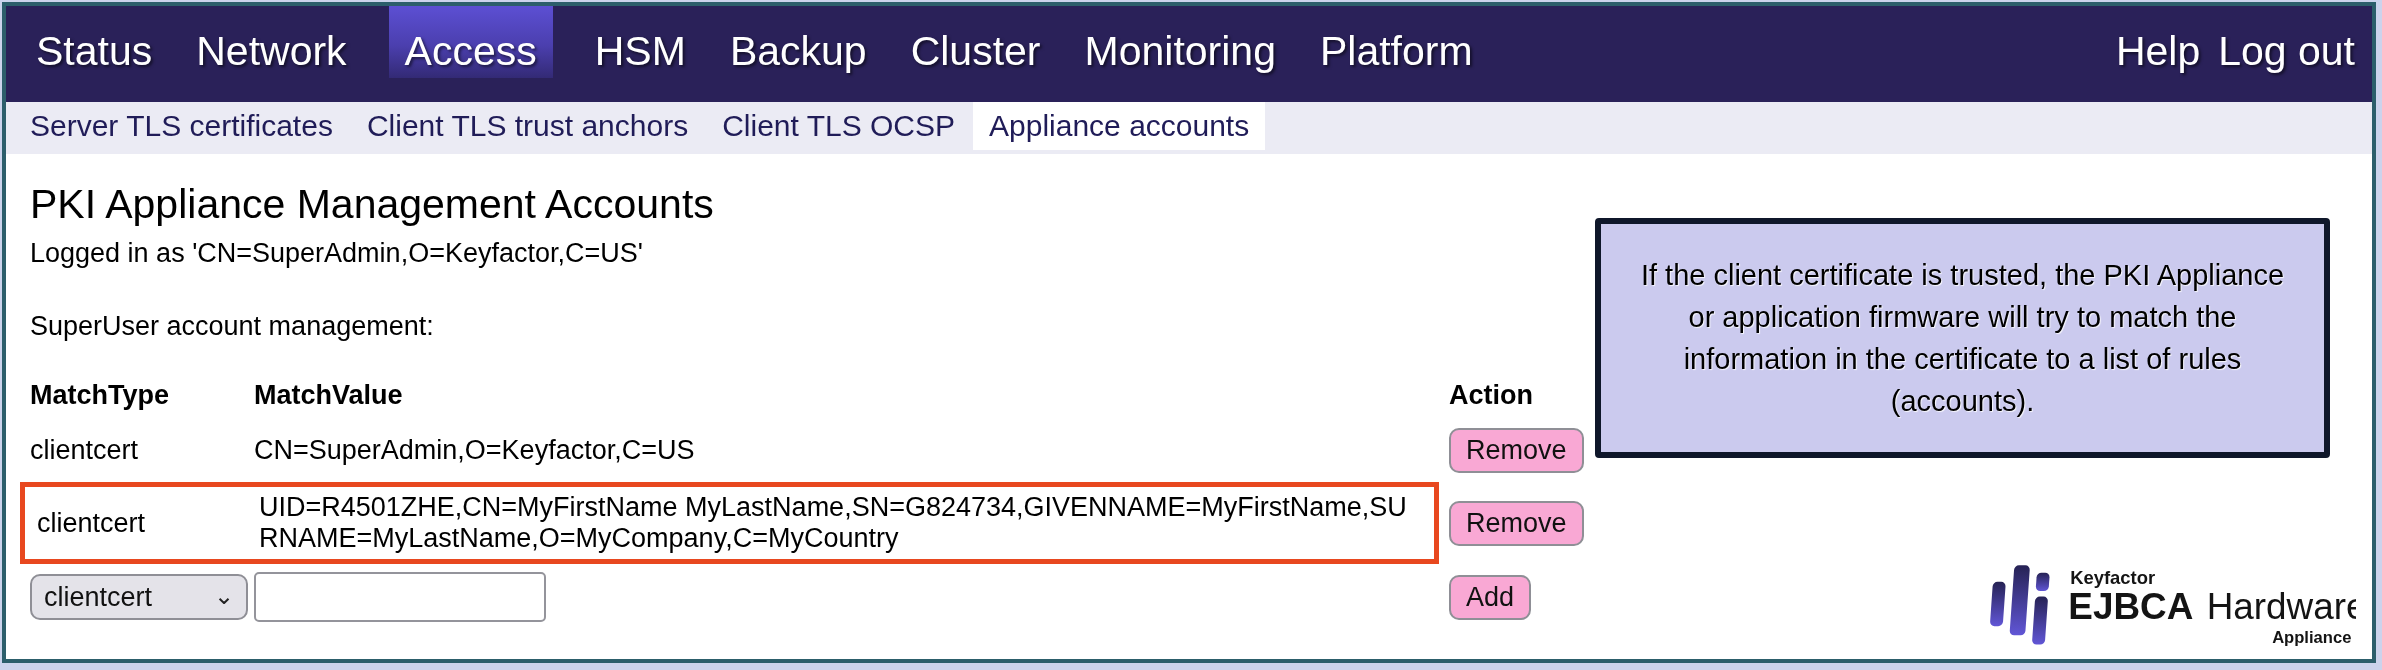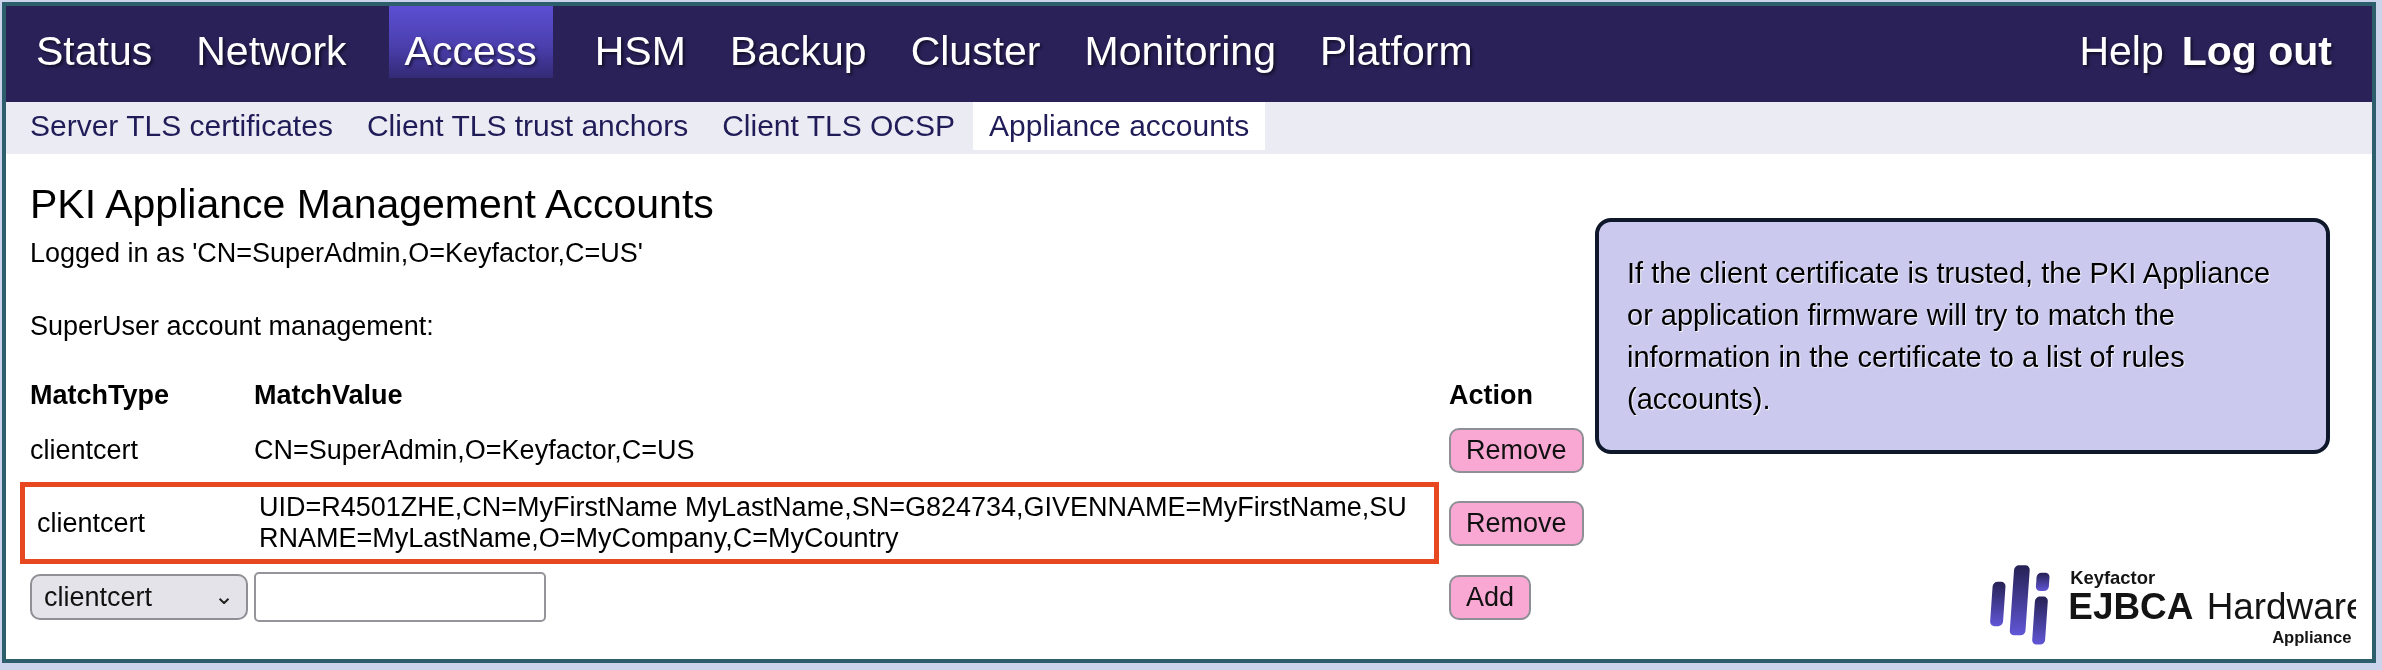--- a/index.html
+++ b/index.html
@@ -14,36 +14,36 @@
     position:absolute; top:2px; left:2px; right:6px; bottom:7px;
     border:4px solid #2c5e6b;
     background:#ffffff;
     overflow:hidden;
   }
 
   
   .topnav {
     height:96px; background:#2a2159;
     display:flex; align-items:stretch;
-    padding:0 20px 0 28px;
+    padding:0 8px 0 28px;
     color:#fff;
   }
   .topnav .nav-item {
     font-size:41px; color:#fff; text-decoration:none;
     padding:22px 2px 0; margin-right:40px;
     text-shadow:2px 2px 3px rgba(0,0,0,.55);
     white-space:nowrap; cursor:pointer;
   }
   .topnav .nav-item.active {
     background:linear-gradient(#5c4fd3 0%, #4b3fae 55%, #332a75 100%);
     padding:22px 16px 0; height:72px;
   }
   .topnav .spacer { margin-left:auto; }
   .topnav .nav-item.right { margin-right:14px; }
-  .topnav .nav-item.right:last-child { margin-right:18px;font-weight:bold; }
+  .topnav .nav-item.right:last-child { margin-right:7px; }
 
   
   .subnav {
     height:52px; background:#ebebf4;
     display:flex; align-items:flex-start;
     padding-left:8px; gap:2px;
   }
   .subnav .sub-item {
     font-size:30px; color:#201c58; text-decoration:none;
     padding:7px 16px; white-space:nowrap; cursor:pointer;
@@ -102,23 +102,24 @@
   .match-input {
     font-family:"Liberation Sans", sans-serif;
     font-size:27px; width:292px; height:50px;
     background:#fff; border:2px solid #94949b; border-radius:5px;
     padding:0 10px;
   }
 
   
   .info-box {
     position:absolute; top:64px; right:42px; width:735px;
-    background:#cbcaee; border:4px solid #0f172a; border-radius:16px;
+    background:#cbcaee; border:6px solid #0f172a; border-radius:4px;
     padding:30px 28px; font-size:29px; line-height:1.45; color:#000;
     text-shadow:1px 1px 1px rgba(255,255,255,.85);
+    text-align:center;
   }
 
   
   .logo { position:absolute; right:16px; bottom:8px; width:378px; height:96px; }
 </style>
 </head>
 <body>
 
 <div class="page">
 

